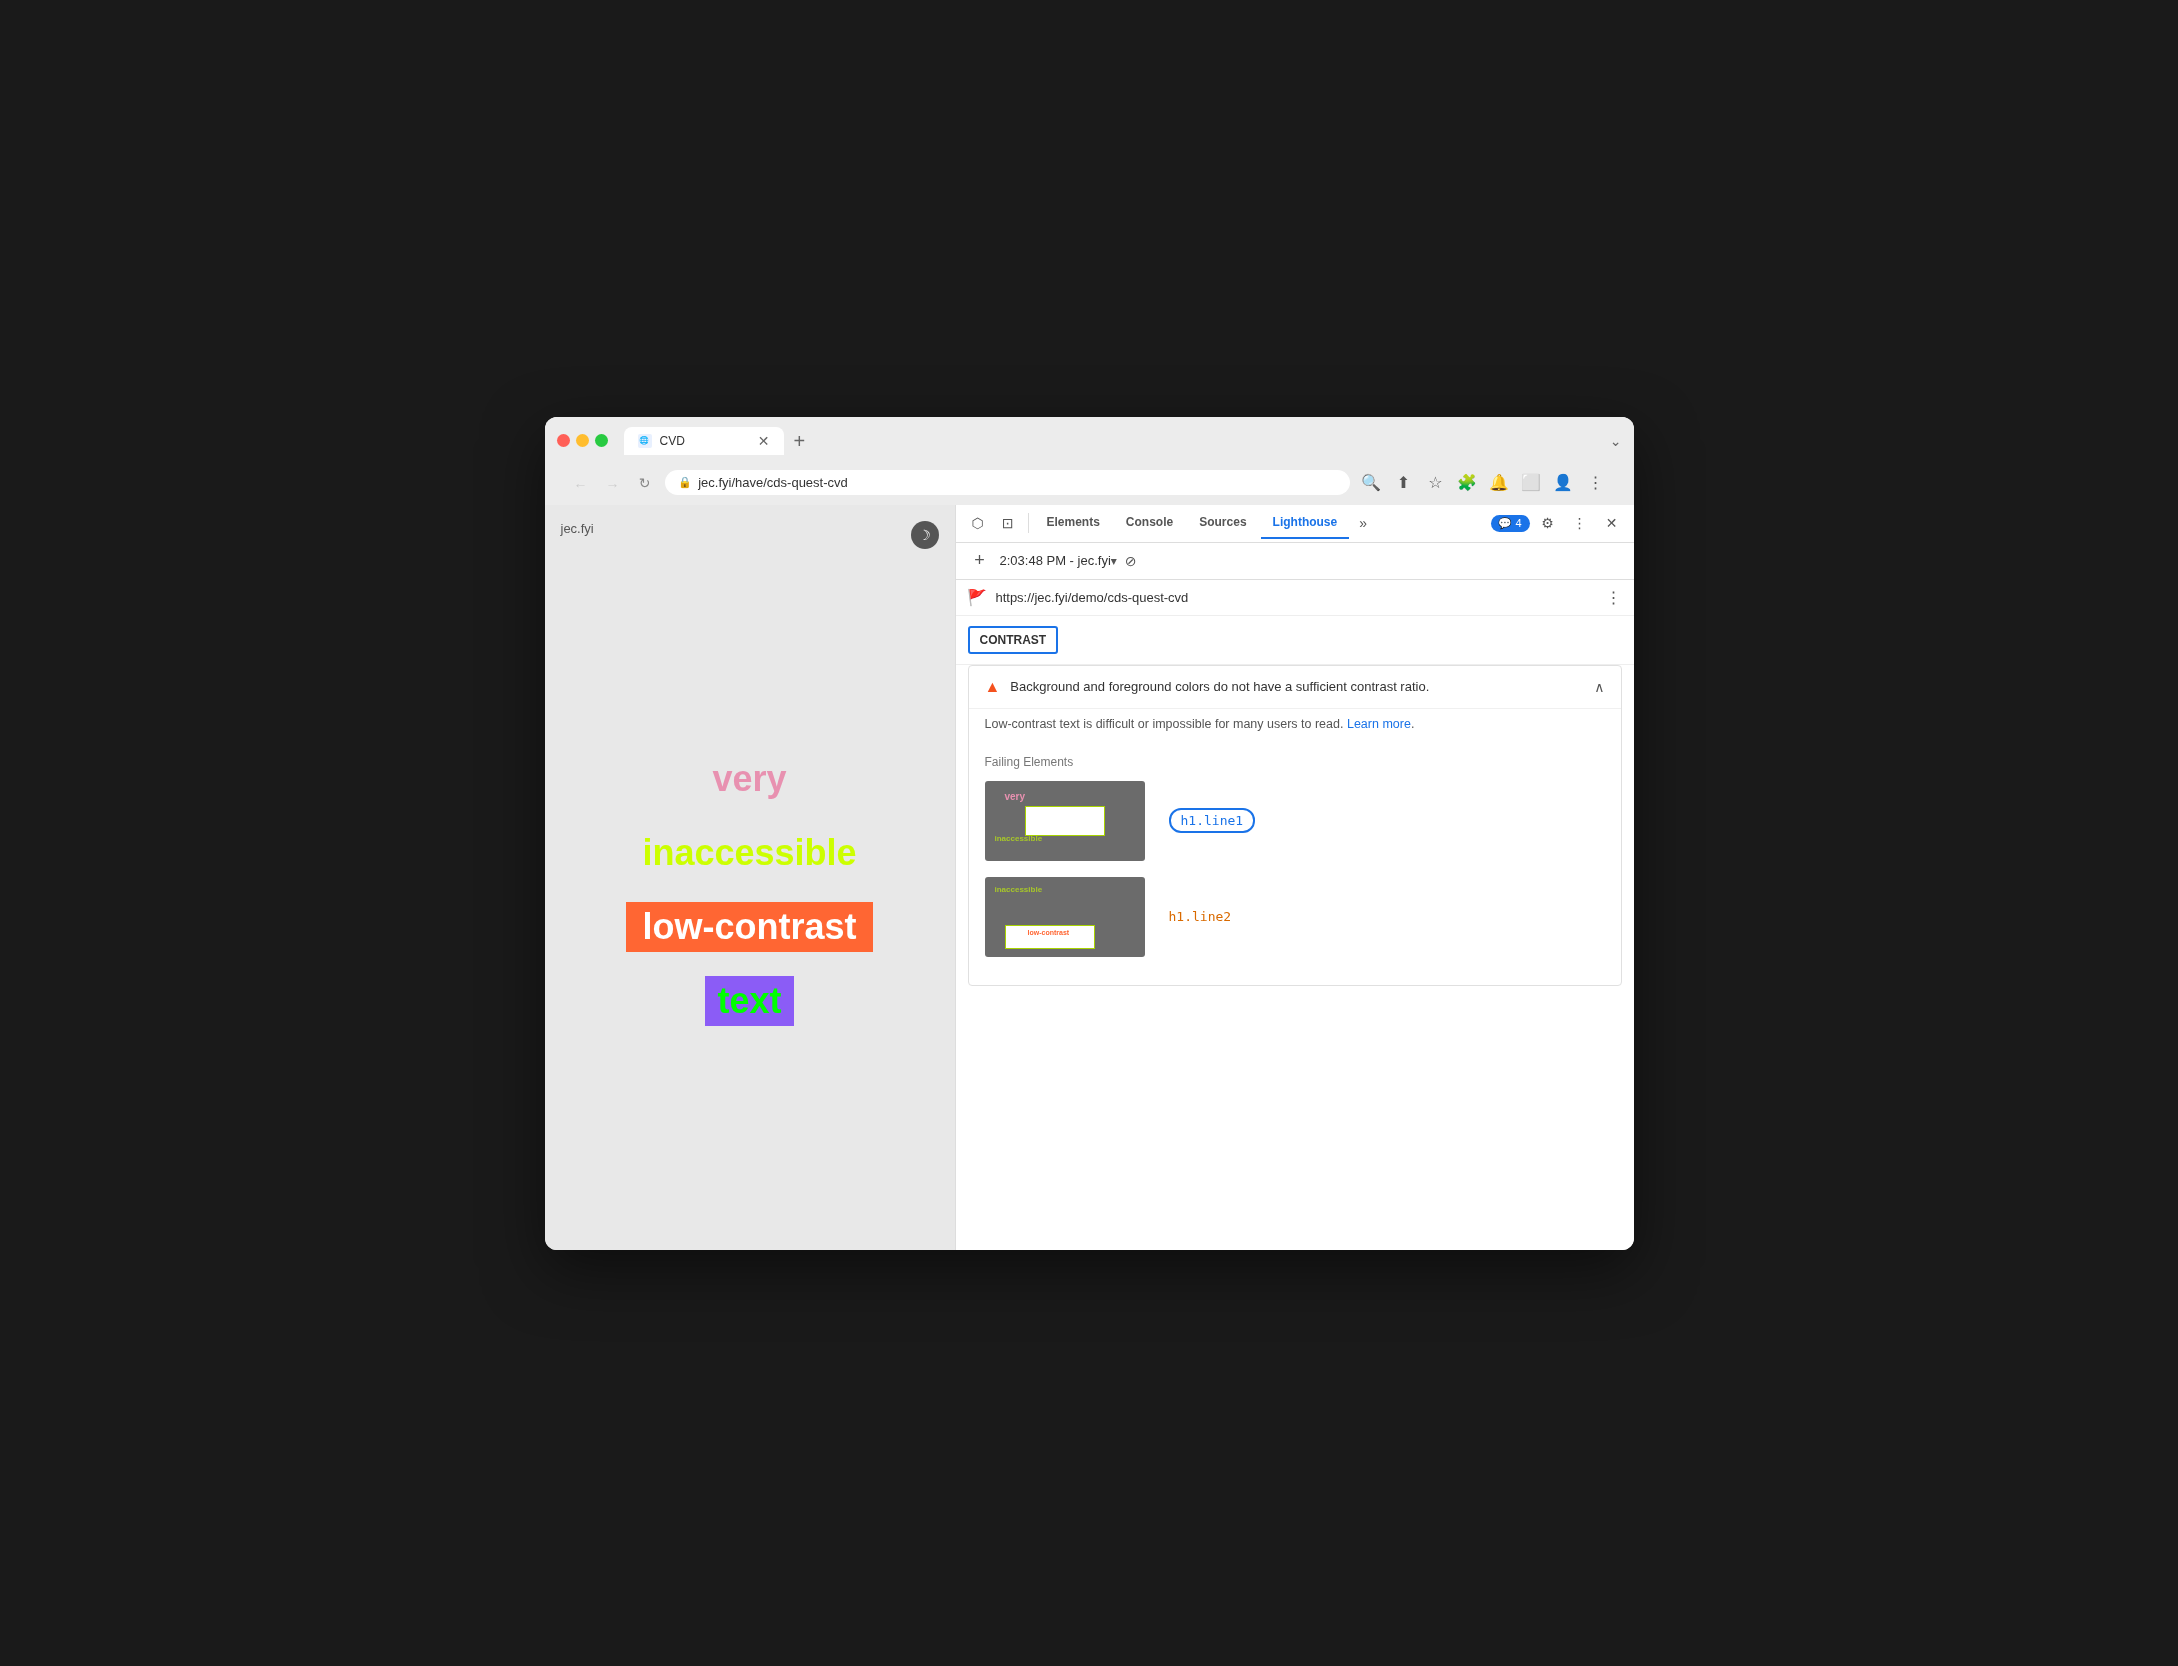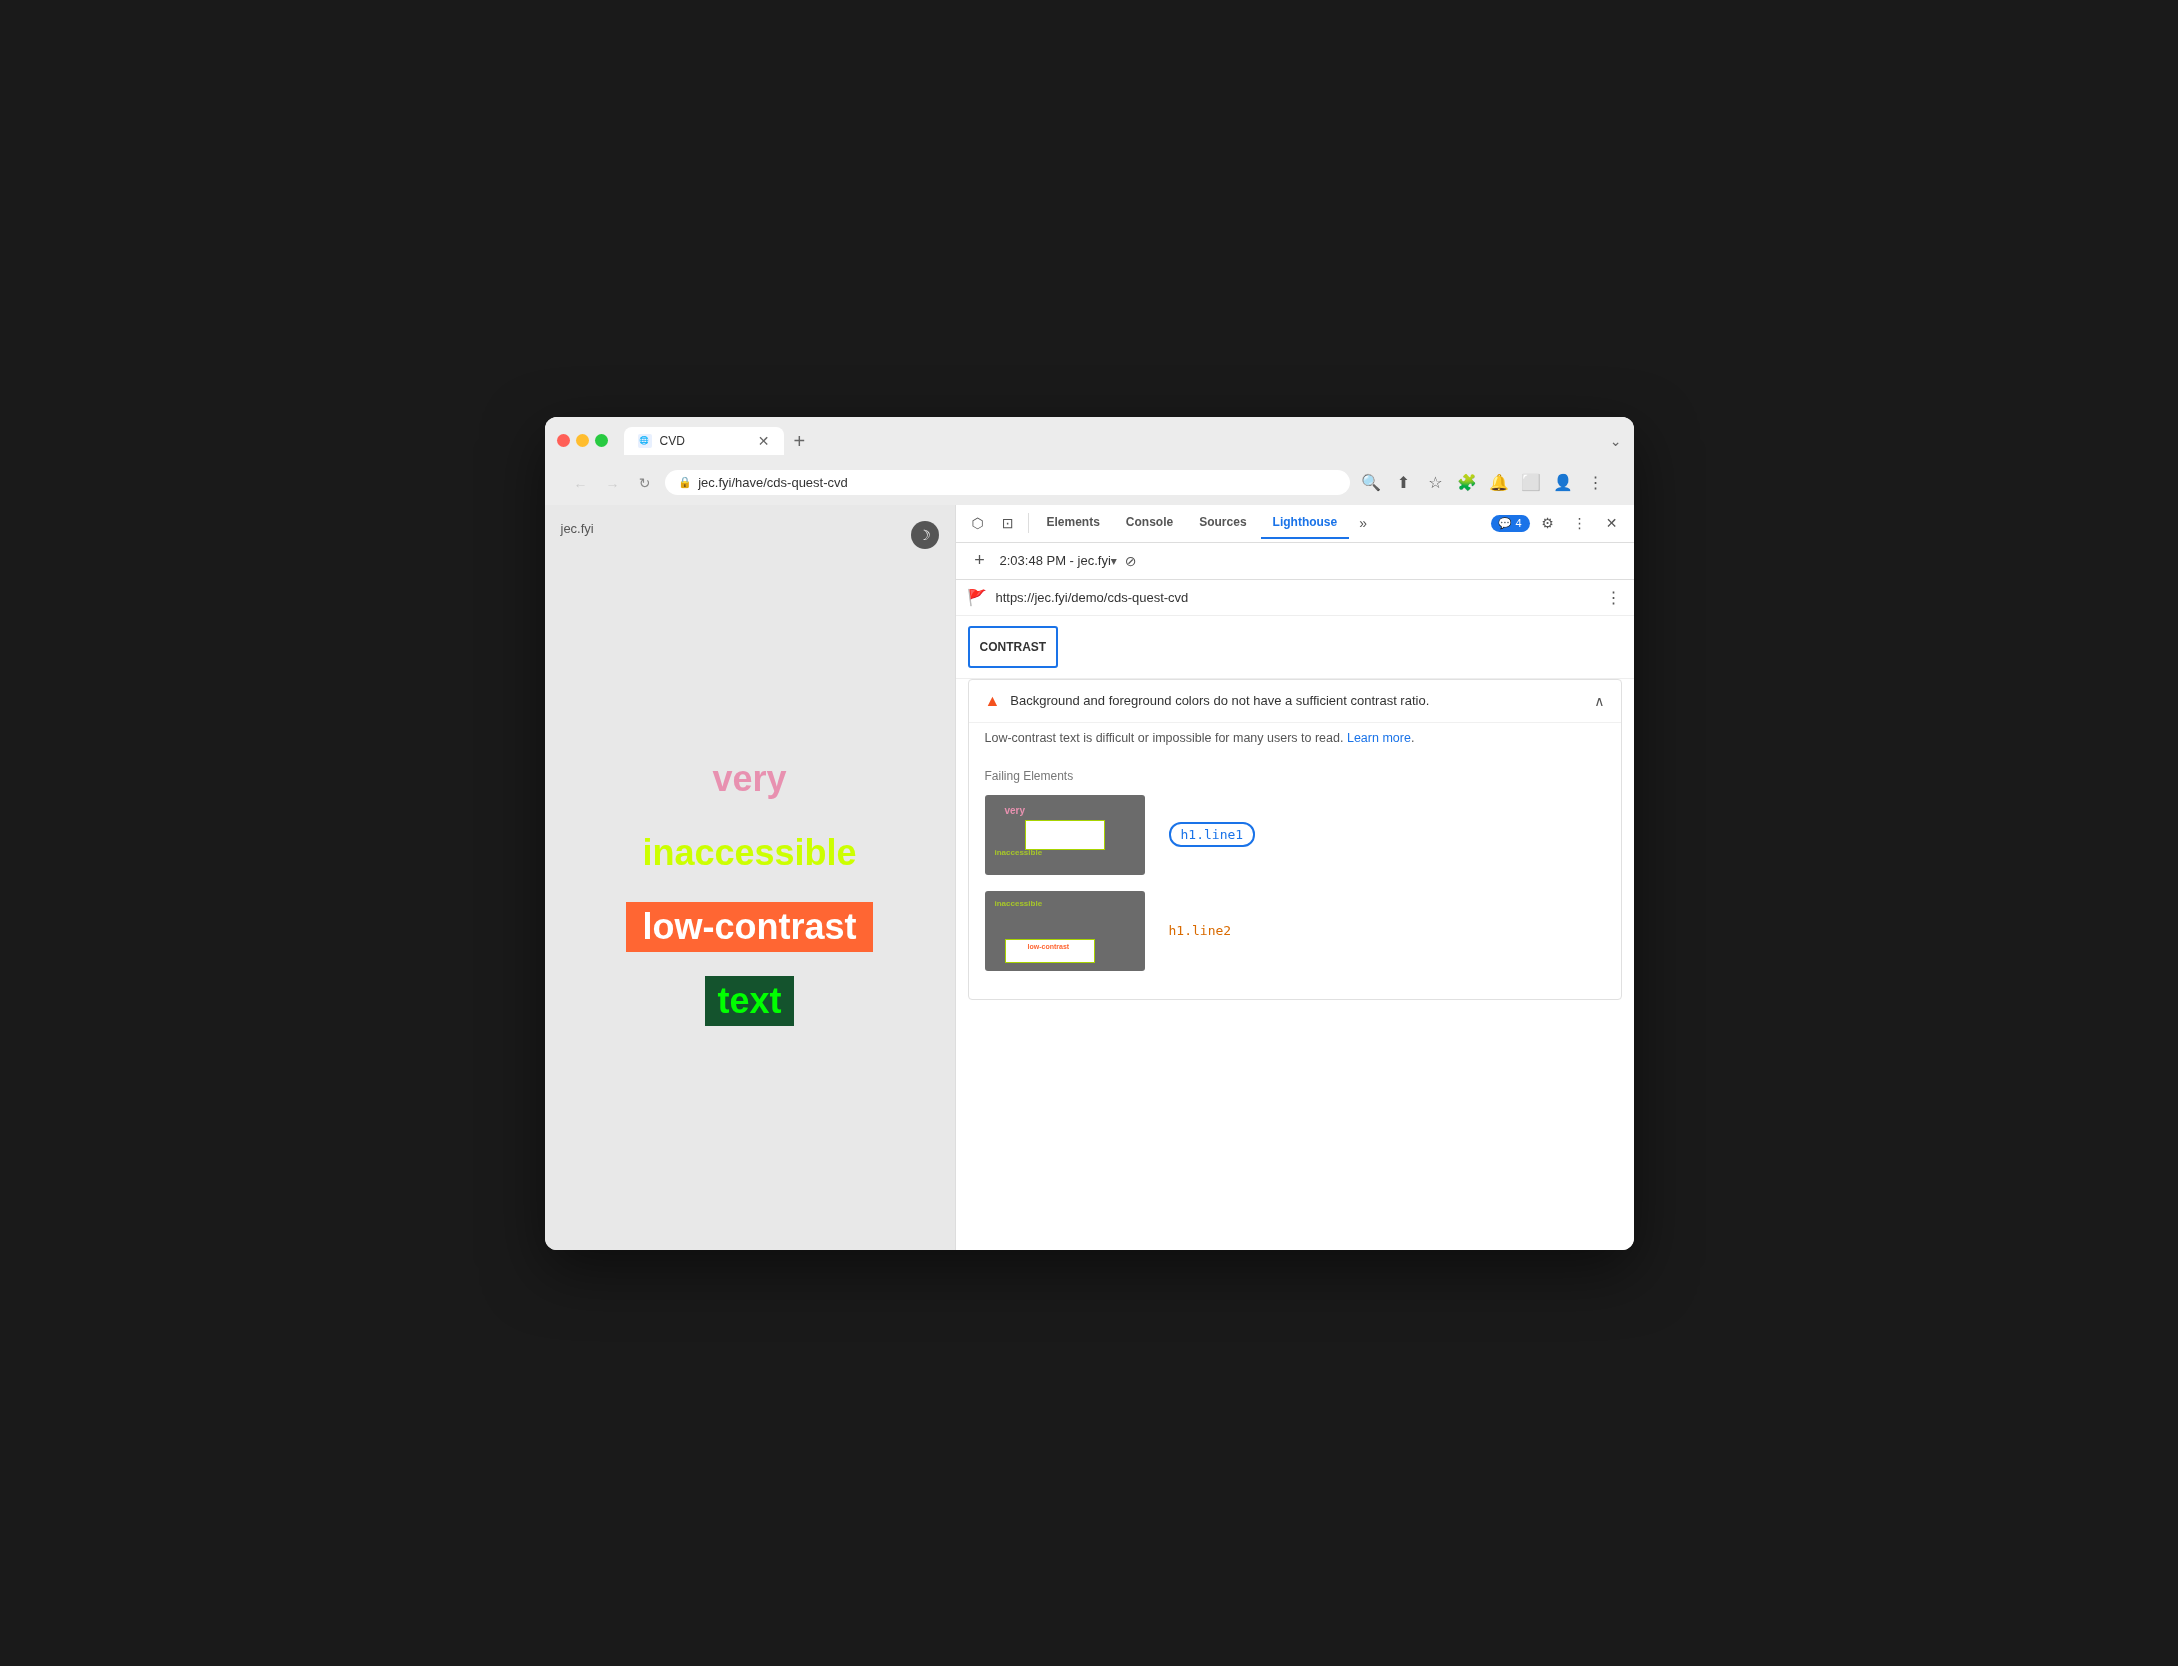--- a/index.html
+++ b/index.html
@@ -198,21 +198,21 @@
       font-size: 36px;
       font-weight: bold;
       color: #fff;
       background: #ff6633;
       padding: 4px 16px;
     }
     .demo-text-text {
       font-size: 36px;
       font-weight: bold;
       color: #00ff00;
-      background: #14532d;
+      background: #8b5cf6;
       padding: 4px 12px;
     }
     
     .devtools-panel {
       flex: 1;
       display: flex;
       flex-direction: column;
       background: #fff;
       border-left: 1px solid #ddd;
     }
@@ -334,21 +334,21 @@
       font-size: 16px;
       cursor: pointer;
     }
     
     .contrast-section {
       padding: 10px 12px;
       border-bottom: 1px solid #eee;
     }
     .contrast-btn {
       display: inline-block;
-      padding: 12px 10px;
+      padding: 5px 10px;
       border: 2px solid #1a73e8;
       border-radius: 3px;
       font-size: 12px;
       font-weight: bold;
       color: #333;
       cursor: pointer;
       background: #fff;
     }
     
     .audit-result {

